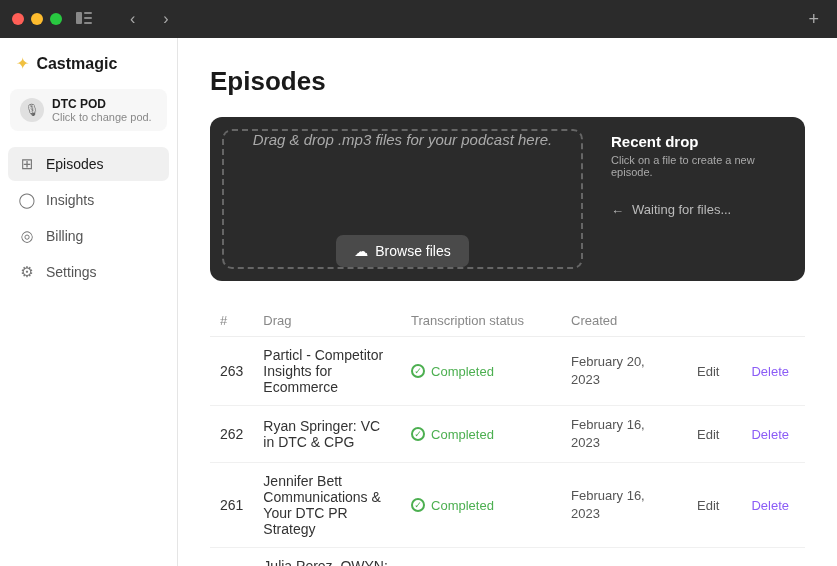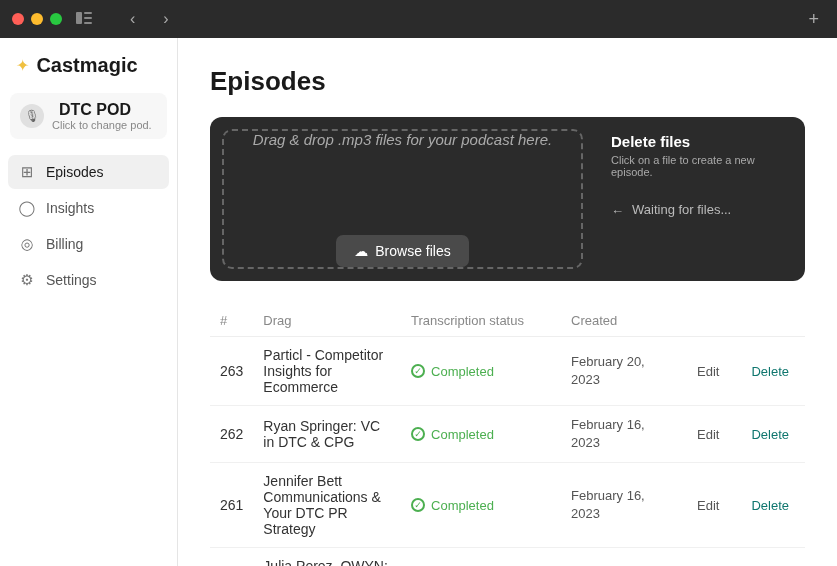--- a/index.html
+++ b/index.html
@@ -86,21 +86,21 @@
       align-items: center;
       gap: 7px;
       padding: 0 16px 16px 16px;
     }
     .brand-icon {
       color: #f0c040;
       font-size: 16px;
     }
     .brand-name {
       font-weight: 700;
-      font-size: 20px;
+      font-size: 16px;
       color: #1a1a1a;
       text-align: center;
     }
     .podcast-selector {
       margin: 0 10px 16px 10px;
       background: #f7f7f7;
       border-radius: 8px;
       padding: 8px 10px;
       cursor: pointer;
       display: flex;
@@ -117,23 +117,22 @@
       justify-content: center;
       color: #666;
       font-size: 12px;
     }
     .podcast-info {
       display: flex;
       flex-direction: column;
     }
     .podcast-name {
       font-weight: 600;
-      font-size: 16px;
+      font-size: 12px;
       color: #1a1a1a;
-      margin-left: 7px;
     }
     .podcast-change {
       font-size: 11px;
       color: #888;
     }
     .sidebar-nav {
       display: flex;
       flex-direction: column;
       gap: 2px;
       padding: 0 8px;
@@ -283,21 +282,21 @@
     }
     .action-btn {
       background: none;
       border: none;
       cursor: pointer;
       font-size: 13px;
       color: #555;
       padding: 3px 6px;
     }
     .action-delete {
-      color: #0f766e;
+      color: #8b5cf6;
     }
     .created-date {
       font-size: 13px;
       color: #555;
       line-height: 1.4;
     }
   </style>
 </head>
 <body>
 
@@ -361,21 +360,21 @@
 
     <div class="upload-section">
       <div class="upload-dropzone">
         <span class="upload-text">Drag &amp; drop .mp3 files for your podcast here.</span>
         <button class="browse-btn">
           <span>☁</span>
           <span>Browse files</span>
         </button>
       </div>
       <div class="recent-files-panel">
-        <div class="recent-files-title">Delete files</div>
+        <div class="recent-files-title">Recent drop</div>
         <div class="recent-files-subtitle">Click on a file to create a new episode.</div>
         <div class="waiting-files">
           <span>←</span>
           <span>Waiting for files...</span>
         </div>
       </div>
     </div>
 
     <table class="episodes-table">
       <thead>

